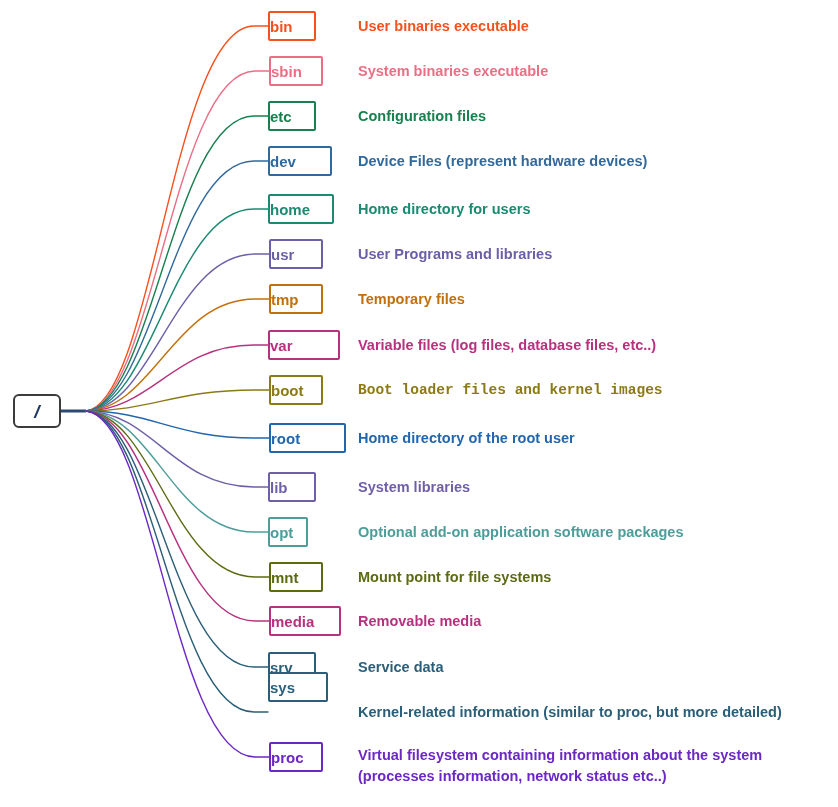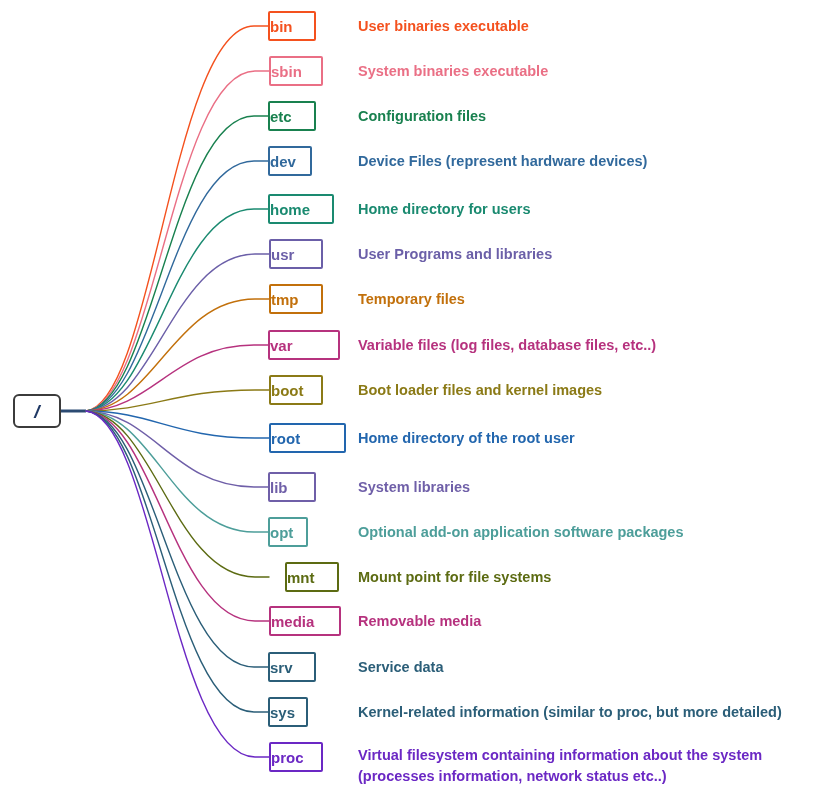--- a/index.html
+++ b/index.html
@@ -118,21 +118,21 @@
   <div id="nodes-layer">
       <div class="node" style="left: 268px; top: 11px; width: 48px; border-color: rgb(244, 81, 30);">
         <span class="node-label" style="color: rgb(244, 81, 30);">bin</span>
       </div>
       <div class="node" style="left: 269px; top: 56px; width: 54px; border-color: rgb(234, 111, 133);">
         <span class="node-label" style="color: rgb(234, 111, 133);">sbin</span>
       </div>
       <div class="node" style="left: 268px; top: 101px; width: 48px; border-color: rgb(25, 129, 79);">
         <span class="node-label" style="color: rgb(25, 129, 79);">etc</span>
       </div>
-      <div class="node" style="left: 268px; top: 146px; width: 44px; border-color: rgb(49, 105, 156);">
+      <div class="node" style="left: 268px; top: 146px; width: 64px; border-color: rgb(49, 105, 156);">
         <span class="node-label" style="color: rgb(49, 105, 156);">dev</span>
       </div>
       <div class="node" style="left: 268px; top: 194px; width: 66px; border-color: rgb(26, 138, 112);">
         <span class="node-label" style="color: rgb(26, 138, 112);">home</span>
       </div>
       <div class="node" style="left: 269px; top: 239px; width: 54px; border-color: rgb(107, 95, 168);">
         <span class="node-label" style="color: rgb(107, 95, 168);">usr</span>
       </div>
       <div class="node" style="left: 269px; top: 284px; width: 54px; border-color: rgb(194, 112, 11);">
         <span class="node-label" style="color: rgb(194, 112, 11);">tmp</span>
@@ -145,46 +145,46 @@
       </div>
       <div class="node" style="left: 269px; top: 423px; width: 77px; border-color: rgb(34, 102, 174);">
         <span class="node-label" style="color: rgb(34, 102, 174);">root</span>
       </div>
       <div class="node" style="left: 268px; top: 472px; width: 48px; border-color: rgb(111, 95, 168);">
         <span class="node-label" style="color: rgb(111, 95, 168);">lib</span>
       </div>
       <div class="node" style="left: 268px; top: 517px; width: 40px; border-color: rgb(77, 158, 154);">
         <span class="node-label" style="color: rgb(77, 158, 154);">opt</span>
       </div>
-      <div class="node" style="left: 269px; top: 562px; width: 54px; border-color: rgb(92, 107, 18); margin-left: 16px;">
+      <div class="node" style="left: 269px; top: 562px; width: 54px; border-color: rgb(92, 107, 18);">
         <span class="node-label" style="color: rgb(92, 107, 18);">mnt</span>
       </div>
       <div class="node" style="left: 269px; top: 606px; width: 72px; border-color: rgb(182, 50, 126);">
         <span class="node-label" style="color: rgb(182, 50, 126);">media</span>
       </div>
       <div class="node" style="left: 268px; top: 652px; width: 48px; border-color: rgb(43, 94, 120);">
         <span class="node-label" style="color: rgb(43, 94, 120);">srv</span>
       </div>
-      <div class="node" style="left: 268px; top: 697px; width: 40px; border-color: rgb(43, 94, 120);">
+      <div class="node" style="left: 268px; top: 672px; width: 60px; border-color: rgb(43, 94, 120);">
         <span class="node-label" style="color: rgb(43, 94, 120);">sys</span>
       </div>
       <div class="node" style="left: 269px; top: 742px; width: 54px; border-color: rgb(107, 40, 196);">
         <span class="node-label" style="color: rgb(107, 40, 196);">proc</span>
       </div>
     </div>
   <div id="descs-layer">
       <div class="desc" style="color: rgb(244, 81, 30); top: 16px;">User binaries executable</div>
       <div class="desc" style="color: rgb(234, 111, 133); top: 61px;">System binaries executable</div>
       <div class="desc" style="color: rgb(25, 129, 79); top: 106px;">Configuration files</div>
       <div class="desc" style="color: rgb(49, 105, 156); top: 151px;">Device Files (represent hardware devices)</div>
       <div class="desc" style="color: rgb(26, 138, 112); top: 199px;">Home directory for users</div>
       <div class="desc" style="color: rgb(107, 95, 168); top: 244px;">User Programs and libraries</div>
       <div class="desc" style="color: rgb(194, 112, 11); top: 289px;">Temporary files</div>
       <div class="desc" style="color: rgb(182, 50, 126); top: 335px;">Variable files (log files, database files, etc..)</div>
-      <div class="desc" style="color: rgb(139, 122, 22); top: 380px;">Boot loader files and kernel images</div>
+      <div class="desc" style="color: rgb(139, 122, 22); top: 380px; font-family: Liberation Mono, monospace;">Boot loader files and kernel images</div>
       <div class="desc" style="color: rgb(34, 102, 174); top: 428px;">Home directory of the root user</div>
       <div class="desc" style="color: rgb(111, 95, 168); top: 477px;">System libraries</div>
       <div class="desc" style="color: rgb(77, 158, 154); top: 522px;">Optional add-on application software packages</div>
       <div class="desc" style="color: rgb(92, 107, 18); top: 567px;">Mount point for file systems</div>
       <div class="desc" style="color: rgb(182, 50, 126); top: 611px;">Removable media</div>
       <div class="desc" style="color: rgb(43, 94, 120); top: 657px;">Service data</div>
       <div class="desc" style="color: rgb(43, 94, 120); top: 702px;">Kernel-related information (similar to proc, but more detailed)</div>
       <div class="desc" style="color: rgb(107, 40, 196); top: 745px;">Virtual filesystem containing information about the system
 (processes information, network status etc..)</div>
     </div>

